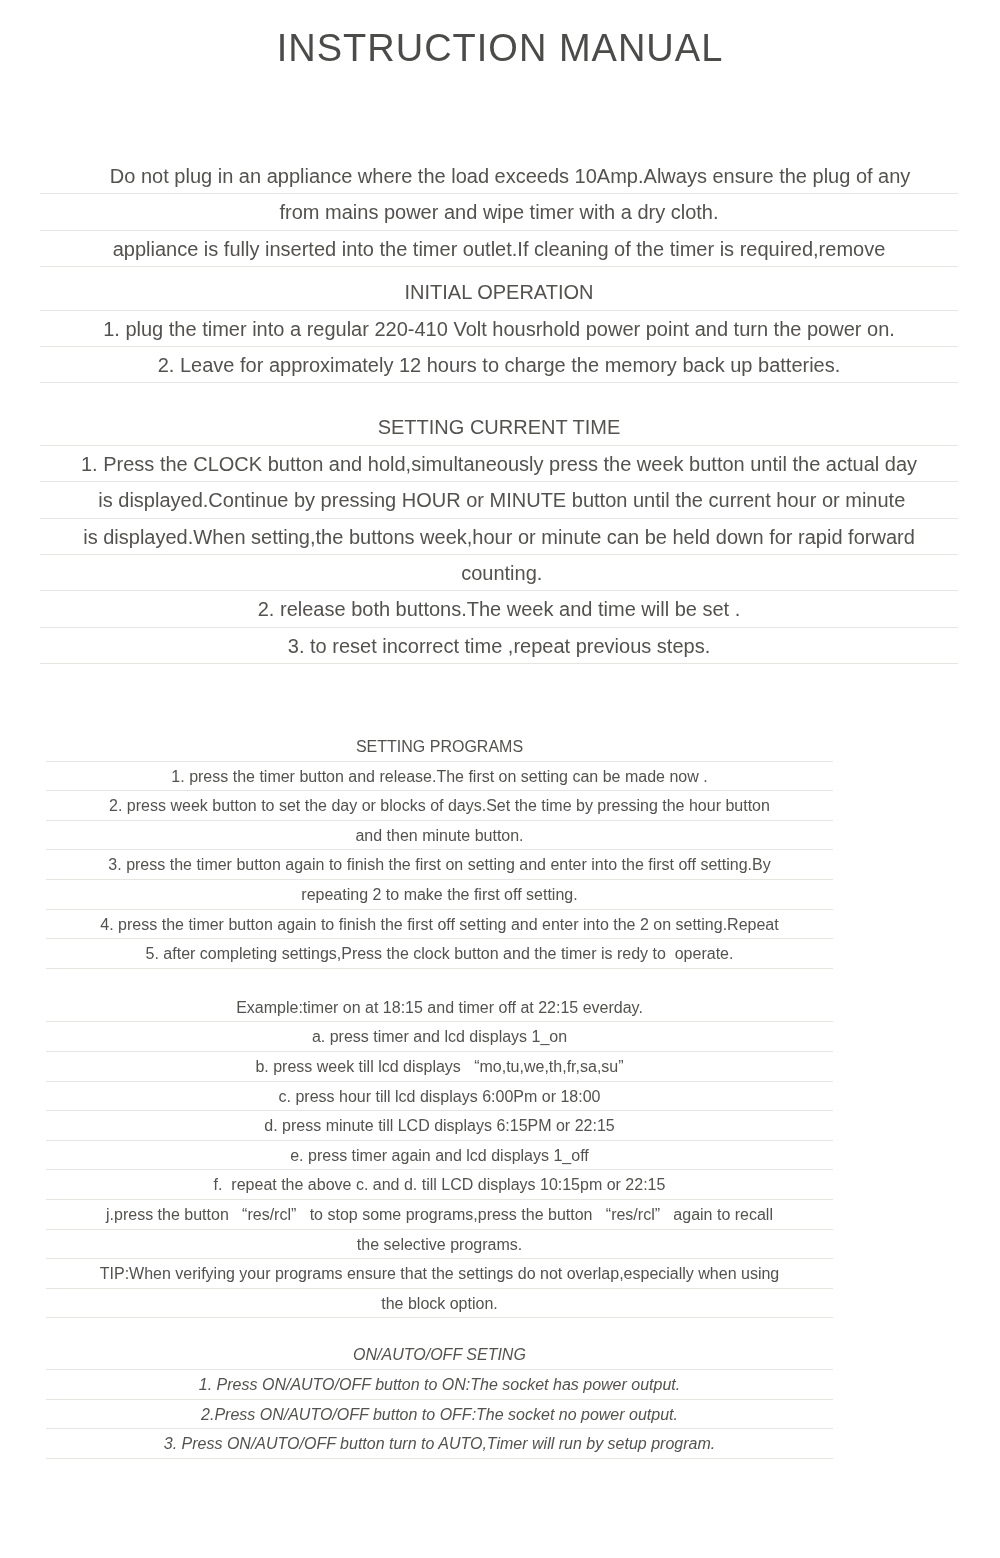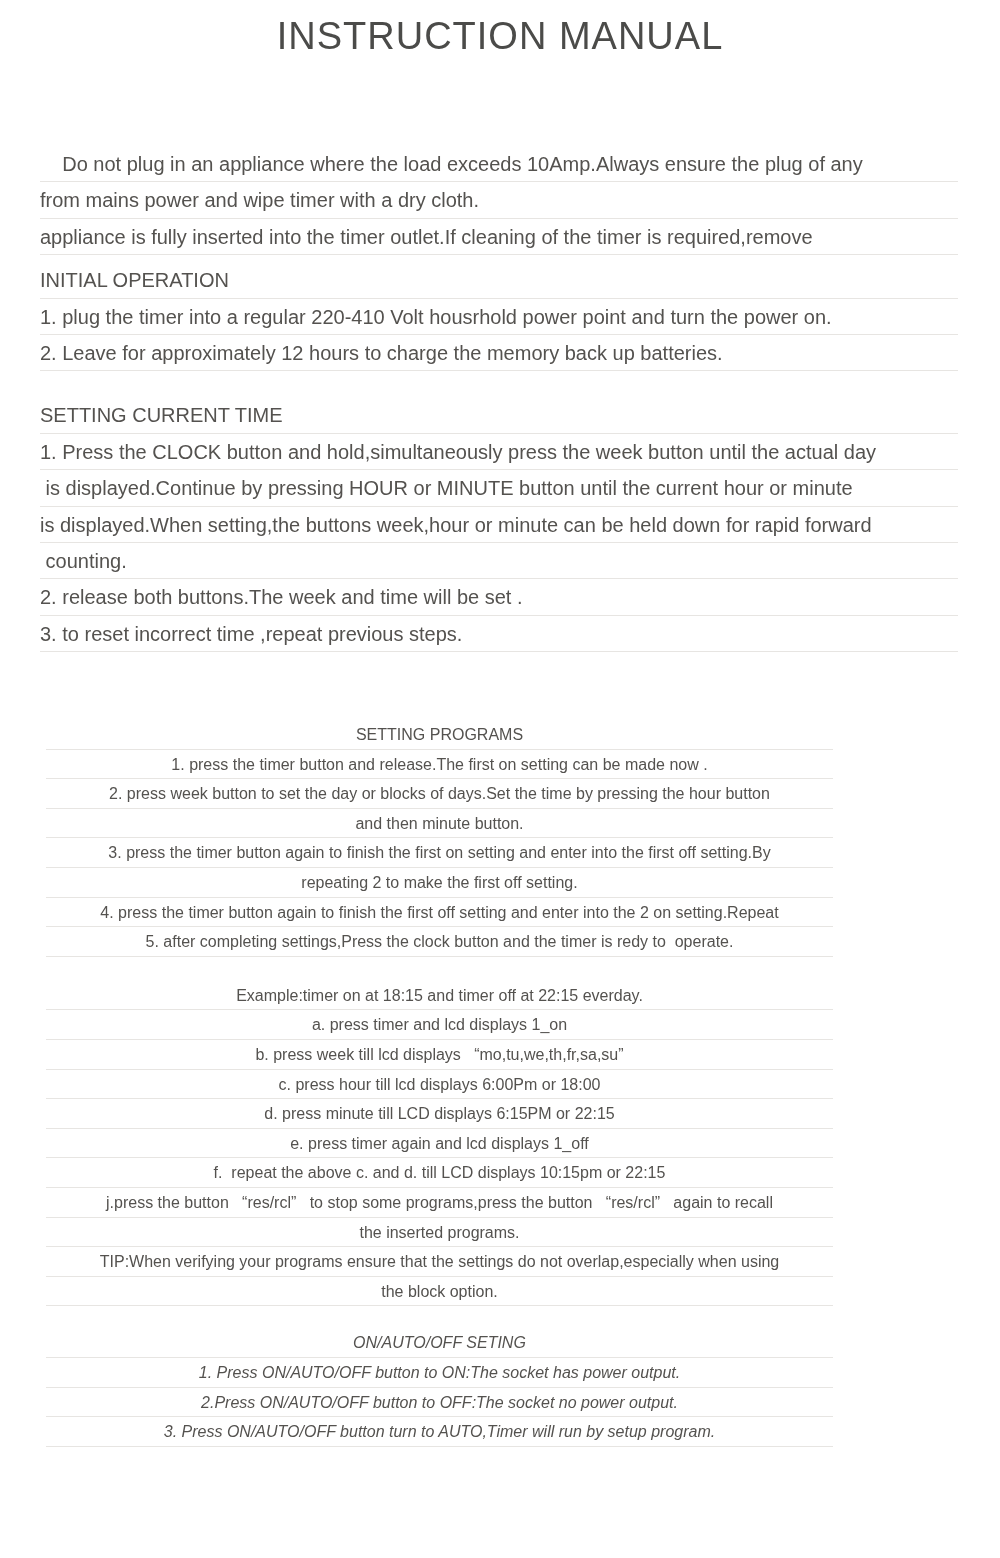--- a/index.html
+++ b/index.html
@@ -15,21 +15,21 @@
     position: relative;
     width: 1000px;
     height: 1558px;
     margin: 0 auto;
     background: var(--background);
     font-family: "Liberation Sans", sans-serif;
     color: var(--text);
     overflow: hidden;
   }
   .page-title {
-    padding-top: 14px;
+    padding-top: 26px;
     font-size: 38px;
     line-height: 44px;
     font-weight: 400;
     letter-spacing: 1px;
     text-align: center;
     color: var(--title);
   }
   .block { position: relative; }
   .line {
     white-space: pre;
@@ -37,21 +37,21 @@
     border-bottom: 1px solid var(--rule);
     font-weight: 400;
   }
   .heading { font-weight: 400; }
   
   .upper {
     margin-left: 40px;
     width: 918px;
     font-size: 20px;
   }
-  .upper .line { line-height: 36.4px; height: 36.4px; }
+  .upper .line { line-height: 36.4px; height: 36.4px; text-align: center; }
   
   .lower {
     margin-left: 46px;
     width: 787px;
     font-size: 16px;
     text-align: center;
   }
   .lower .line { line-height: 29.6px; height: 29.6px; }
   
   .intro-block        { margin-top: 88px; }
@@ -117,21 +117,21 @@
     <div class="lines">
 
     <div class="line">Example:timer on at 18:15 and timer off at 22:15 everday.</div>
         <div class="line">a. press timer and lcd displays 1_on</div>
         <div class="line">b. press week till lcd displays   “mo,tu,we,th,fr,sa,su”</div>
         <div class="line">c. press hour till lcd displays 6:00Pm or 18:00</div>
         <div class="line">d. press minute till LCD displays 6:15PM or 22:15</div>
         <div class="line">e. press timer again and lcd displays 1_off</div>
         <div class="line">f.  repeat the above c. and d. till LCD displays 10:15pm or 22:15</div>
         <div class="line">j.press the button   “res/rcl”   to stop some programs,press the button   “res/rcl”   again to recall</div>
-        <div class="line">the inserted programs.</div>
+        <div class="line">the selective programs.</div>
         <div class="line">TIP:When verifying your programs ensure that the settings do not overlap,especially when using</div>
         <div class="line">the block option.</div>
       </div>
   </section>
 
   <section class="block lower onautooff-block">
     <div class="line heading">ON/AUTO/OFF SETING</div>
     <div class="lines">
 
     <div class="line">1. Press ON/AUTO/OFF button to ON:The socket has power output.</div>

